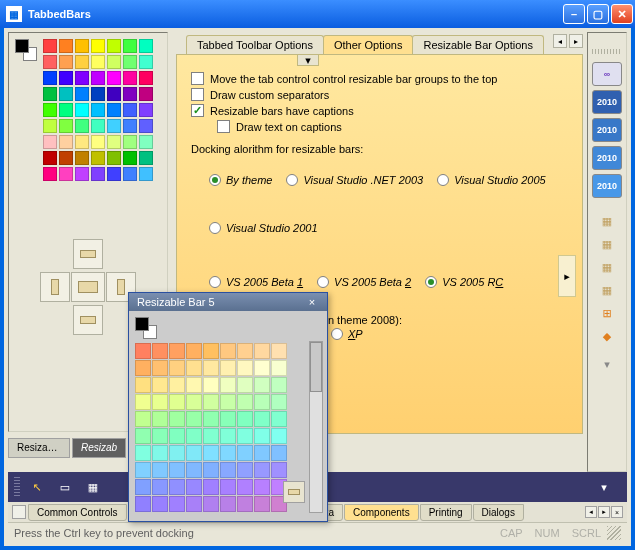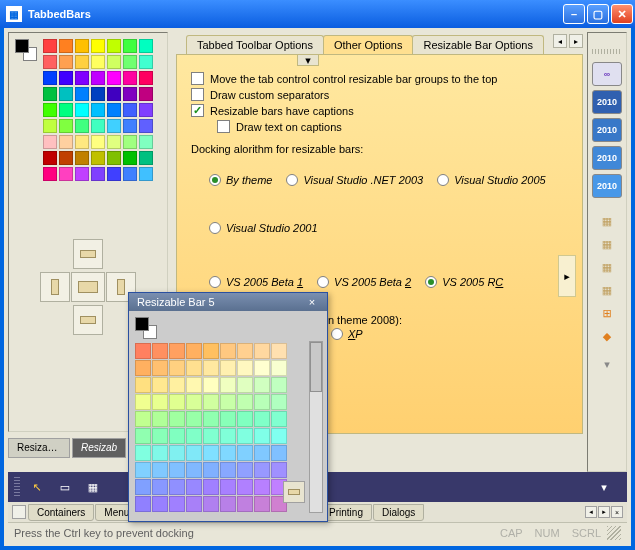--- a/index.html
+++ b/index.html
@@ -441,20 +441,21 @@
       <div class="bbicon" style="color:#ffcc40">↖</div>
       <div class="bbicon">▭</div>
       <div class="bbicon">▦</div>
       <div class="spacer"></div>
       <div class="bbicon">▾</div>
     </div>
 
     <div class="tabstrip2">
       <div class="t2home"></div>
       <div id="t2tabs" style="display:flex">
+          <div class="t2tab">Common Controls</div>
           <div class="t2tab">Containers</div>
           <div class="t2tab">Menus and Toolbars</div>
           <div class="t2tab">Data</div>
           <div class="t2tab sel">Components</div>
           <div class="t2tab">Printing</div>
           <div class="t2tab">Dialogs</div>
         </div>
       <div class="t2scroll">
         <div class="t2btn">◂</div>
         <div class="t2btn">▸</div>

